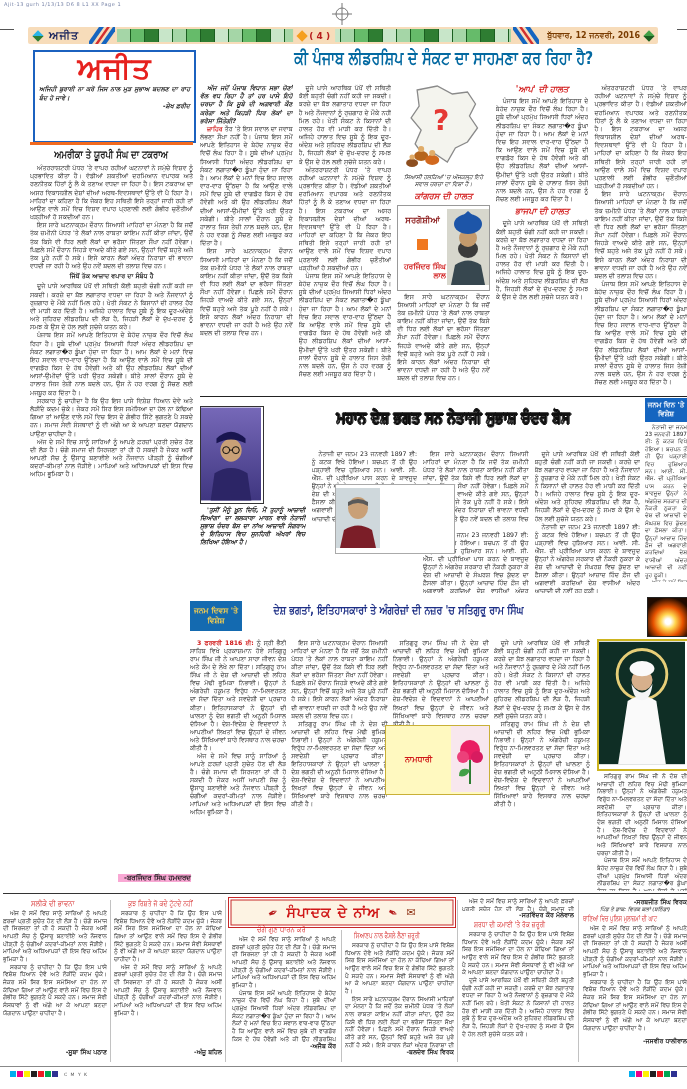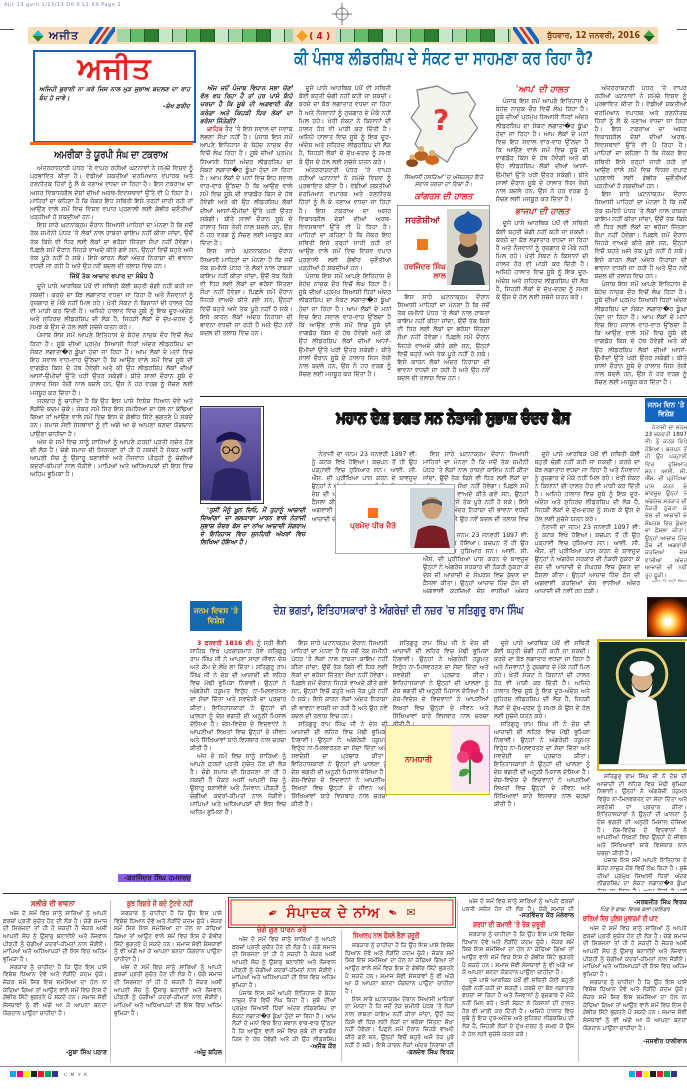--- a/index.html
+++ b/index.html
@@ -41,21 +41,21 @@
   .oval{display:inline-block;border:1.5px solid #141414;border-radius:50%;font-size:8px;font-weight:bold;
         padding:1px 8px;margin-top:2px;}
   .mquote{font-size:6.3px;font-style:italic;font-weight:bold;text-align:justify;padding:2px 2px 0;line-height:1.35;}
   .mauth{display:block;text-align:right;font-style:italic;font-weight:bold;}
   .orule{left:30px;top:142px;width:163px;height:3px;background:#f26a1f;}
   
   .edit{left:30px;top:148px;width:163px;height:740px;overflow:hidden;}
   .edit-h{text-align:center;font-weight:800;font-size:10.5px;white-space:nowrap;}
   .edit-body{font-size:6.3px;height:702px;overflow:hidden;margin-top:3px;}
   .midhead{display:block;text-align:center;font-weight:bold;text-indent:0;margin:2px 0;}
-  .edsig{position:absolute;right:2px;bottom:6px;font-size:7px;font-weight:bold;background:#8b5cf6;padding-left:6px;}
+  .edsig{position:absolute;right:2px;bottom:6px;font-size:7px;font-weight:bold;background:#f9a8d4;padding-left:6px;}
   
   .lead{left:200px;top:48px;width:487px;height:345px;}
   .lead-h{text-align:center;font-weight:800;font-size:18px;line-height:1.15;color:#0369a1;overflow:hidden;white-space:nowrap;}
   .cols{position:absolute;left:0;right:0;top:36px;height:307px;display:flex;gap:6px;}
   .col{flex:1;overflow:hidden;font-size:6.3px;}
   .subhead{display:block;text-align:center;color:#d42222;font-weight:bold;font-size:8.5px;margin:3px 0 2px;text-indent:0;white-space:nowrap;font-style:italic;}
   .acard{border:1px solid #999;background:#fff;display:flex;height:84px;margin:2px 0;}
   .acard .txt{flex:1;display:flex;flex-direction:column;align-items:center;justify-content:space-around;padding:3px 1px;}
   .clabel{font-size:8.5px;font-weight:bold;color:#8b1a1a;}
   .sq{width:11px;height:11px;background:#f07820;}
@@ -88,21 +88,21 @@
   .scols{position:absolute;left:0;top:42px;width:400px;height:252px;display:flex;gap:5px;}
   .scols .col{font-size:6.2px;}
   .acard3{position:absolute;left:195px;top:128px;width:103px;height:68px;border:1px solid #c9b037;display:flex;background:#fff9c0;}
   .acard3 .txt{flex:1;display:flex;align-items:center;justify-content:center;font-size:8px;font-weight:bold;color:#d01818;}
   .portrait{position:absolute;left:407px;top:42px;width:90px;height:128px;border:2px solid #cdb41e;}
   .satright{position:absolute;left:407px;top:176px;width:90px;height:118px;font-size:5.9px;overflow:hidden;}
   .leaddate{color:#d01818;font-weight:bold;}
   
   .letters{left:3px;top:893px;width:684px;height:172px;border-top:1px solid #333;}
   .lt{position:absolute;overflow:hidden;}
-  .lt-title{display:block;text-align:center;color:#d42222;font-weight:bold;font-size:7.6px;margin:1px 0;text-indent:0;white-space:nowrap;}
+  .lt-title{display:block;text-align:center;color:#d42222;font-weight:normal;font-size:7.6px;margin:1px 0;text-indent:0;white-space:nowrap;}
   .lt-body{font-size:5.9px;}
   .lt-sig{display:block;text-align:right;font-weight:bold;font-size:6.2px;text-indent:0;}
   .lt-addr{display:block;text-align:center;font-style:italic;font-size:5.4px;text-indent:0;}
   .vr{position:absolute;top:6px;bottom:4px;width:1px;background:#c2c2c2;}
   .banner{position:absolute;left:225px;top:3px;width:226px;height:29px;background:#fdf3e3;
           border:1.5px solid #c62828;box-shadow:inset 0 0 0 1.5px #fff,inset 0 0 0 2.5px #c62828;
           display:flex;align-items:center;justify-content:center;gap:8px;}
   .banner .t{font-size:14px;font-weight:800;color:#d01818;letter-spacing:1px;white-space:nowrap;}
   .penicon{font-size:12px;color:#b71c1c;transform:rotate(-25deg);}
   .envicon{font-size:11px;color:#8d2f10;}
@@ -263,24 +263,20 @@
       <div class="col j">
           <span class="para">ਇਸ ਸਾਰੇ ਘਟਨਾਕ੍ਰਮ ਦੌਰਾਨ ਸਿਆਸੀ ਮਾਹਿਰਾਂ ਦਾ ਮੰਨਣਾ ਹੈ ਕਿ ਜਦੋਂ ਤੱਕ ਜ਼ਮੀਨੀ ਪੱਧਰ 'ਤੇ ਲੋਕਾਂ ਨਾਲ ਰਾਬਤਾ ਕਾਇਮ ਨਹੀਂ ਕੀਤਾ ਜਾਂਦਾ, ਉਦੋਂ ਤੱਕ ਕਿਸੇ ਵੀ ਧਿਰ ਲਈ ਲੋਕਾਂ ਦਾ ਭਰੋਸਾ ਜਿੱਤਣਾ ਸੌਖਾ ਨਹੀਂ ਹੋਵੇਗਾ। ਪਿਛਲੇ ਸਮੇਂ ਦੌਰਾਨ ਜਿਹੜੇ ਵਾਅਦੇ ਕੀਤੇ ਗਏ ਸਨ, ਉਨ੍ਹਾਂ ਵਿਚੋਂ ਬਹੁਤੇ ਅਜੇ ਤੱਕ ਪੂਰੇ ਨਹੀਂ ਹੋ ਸਕੇ। ਇਸੇ ਕਾਰਨ ਲੋਕਾਂ ਅੰਦਰ ਨਿਰਾਸ਼ਾ ਦੀ ਭਾਵਨਾ ਵਧਦੀ ਜਾ ਰਹੀ ਹੈ ਅਤੇ ਉਹ ਨਵੇਂ ਬਦਲ ਦੀ ਤਲਾਸ਼ ਵਿਚ ਹਨ।</span>
           <span class="para">ਨੇਤਾਜੀ ਦਾ ਜਨਮ 23 ਜਨਵਰੀ 1897 ਈ: ਨੂੰ ਕਟਕ ਵਿਖੇ ਹੋਇਆ। ਬਚਪਨ ਤੋਂ ਹੀ ਉਹ ਪੜ੍ਹਾਈ ਵਿਚ ਹੁਸ਼ਿਆਰ ਸਨ। ਆਈ. ਸੀ. ਐੱਸ. ਦੀ ਪ੍ਰੀਖਿਆ ਪਾਸ ਕਰਨ ਦੇ ਬਾਵਜੂਦ ਉਨ੍ਹਾਂ ਨੇ ਅੰਗਰੇਜ਼ ਸਰਕਾਰ ਦੀ ਨੌਕਰੀ ਠੁਕਰਾ ਕੇ ਦੇਸ਼ ਦੀ ਆਜ਼ਾਦੀ ਦੇ ਸੰਘਰਸ਼ ਵਿਚ ਕੁੱਦਣ ਦਾ ਫ਼ੈਸਲਾ ਕੀਤਾ। ਉਨ੍ਹਾਂ ਆਜ਼ਾਦ ਹਿੰਦ ਫ਼ੌਜ ਦੀ ਅਗਵਾਈ ਕਰਦਿਆਂ ਦੇਸ਼ ਵਾਸੀਆਂ ਅੰਦਰ ਆਜ਼ਾਦੀ ਦੀ ਨਵੀਂ ਰੂਹ ਫੂਕੀ।</span>
         </div>
       <div class="col j">
           <span class="para">ਦੂਜੇ ਪਾਸੇ ਆਰਥਿਕ ਪੱਖੋਂ ਵੀ ਸਥਿਤੀ ਕੋਈ ਬਹੁਤੀ ਚੰਗੀ ਨਹੀਂ ਕਹੀ ਜਾ ਸਕਦੀ। ਕਰਜ਼ੇ ਦਾ ਬੋਝ ਲਗਾਤਾਰ ਵਧਦਾ ਜਾ ਰਿਹਾ ਹੈ ਅਤੇ ਨੌਜਵਾਨਾਂ ਨੂੰ ਰੁਜ਼ਗਾਰ ਦੇ ਮੌਕੇ ਨਹੀਂ ਮਿਲ ਰਹੇ। ਖੇਤੀ ਸੰਕਟ ਨੇ ਕਿਸਾਨਾਂ ਦੀ ਹਾਲਤ ਹੋਰ ਵੀ ਮਾੜੀ ਕਰ ਦਿੱਤੀ ਹੈ। ਅਜਿਹੇ ਹਾਲਾਤ ਵਿਚ ਸੂਬੇ ਨੂੰ ਇਕ ਦੂਰ-ਅੰਦੇਸ਼ ਅਤੇ ਸੁਹਿਰਦ ਲੀਡਰਸ਼ਿਪ ਦੀ ਲੋੜ ਹੈ, ਜਿਹੜੀ ਲੋਕਾਂ ਦੇ ਦੁੱਖ-ਦਰਦ ਨੂੰ ਸਮਝ ਕੇ ਉਸ ਦੇ ਹੱਲ ਲਈ ਸੁਚੱਜੇ ਯਤਨ ਕਰੇ।</span>
           <span class="para">ਨੇਤਾਜੀ ਦਾ ਜਨਮ 23 ਜਨਵਰੀ 1897 ਈ: ਨੂੰ ਕਟਕ ਵਿਖੇ ਹੋਇਆ। ਬਚਪਨ ਤੋਂ ਹੀ ਉਹ ਪੜ੍ਹਾਈ ਵਿਚ ਹੁਸ਼ਿਆਰ ਸਨ। ਆਈ. ਸੀ. ਐੱਸ. ਦੀ ਪ੍ਰੀਖਿਆ ਪਾਸ ਕਰਨ ਦੇ ਬਾਵਜੂਦ ਉਨ੍ਹਾਂ ਨੇ ਅੰਗਰੇਜ਼ ਸਰਕਾਰ ਦੀ ਨੌਕਰੀ ਠੁਕਰਾ ਕੇ ਦੇਸ਼ ਦੀ ਆਜ਼ਾਦੀ ਦੇ ਸੰਘਰਸ਼ ਵਿਚ ਕੁੱਦਣ ਦਾ ਫ਼ੈਸਲਾ ਕੀਤਾ। ਉਨ੍ਹਾਂ ਆਜ਼ਾਦ ਹਿੰਦ ਫ਼ੌਜ ਦੀ ਅਗਵਾਈ ਕਰਦਿਆਂ ਦੇਸ਼ ਵਾਸੀਆਂ ਅੰਦਰ ਆਜ਼ਾਦੀ ਦੀ ਨਵੀਂ ਰੂਹ ਫੂਕੀ।</span>
         </div>
     </div>
     <div class="acard2">
-      <div class="txt">
-        <span class="sq" style="width:10px;height:10px"></span>
-        <span class="cname">ਪ੍ਰਮੋਦ ਧੀਰ ਜੈਤੋ</span>
-      </div>
       <svg width="44" height="66" viewBox="0 0 44 60">
         <rect width="44" height="60" fill="#cfd8dc"></rect>
         <path d="M4,60 L8,42 Q22,33 36,42 L40,60 Z" fill="#7b1e28"></path>
         <ellipse cx="22" cy="20" rx="10" ry="11" fill="#c9a077"></ellipse>
         <path d="M12,14 Q22,8 32,14 L32,18 Q22,12 12,18 Z" fill="#5a5a5a"></path>
       </svg>
     </div>
   </div>
 
   <div class="abs sbar">

